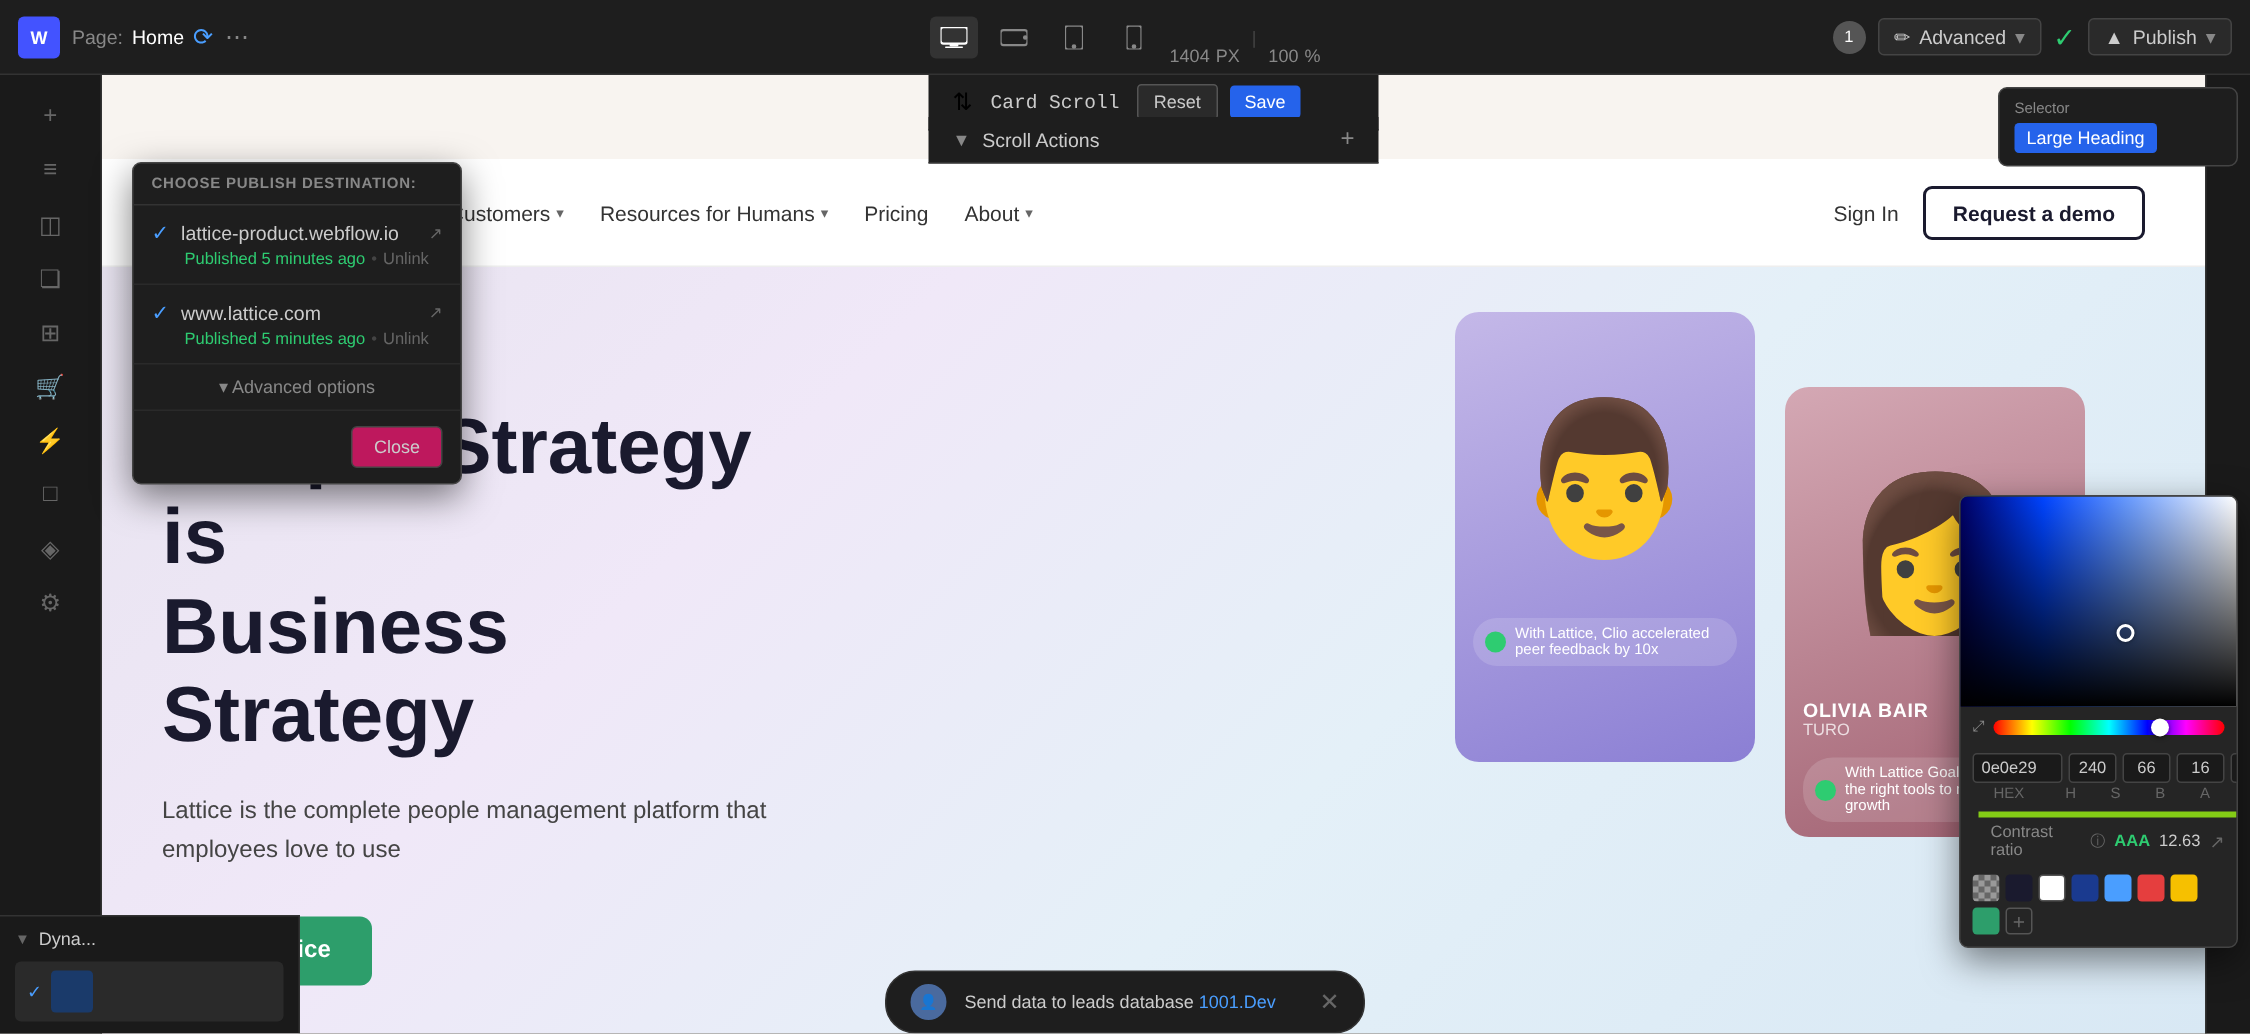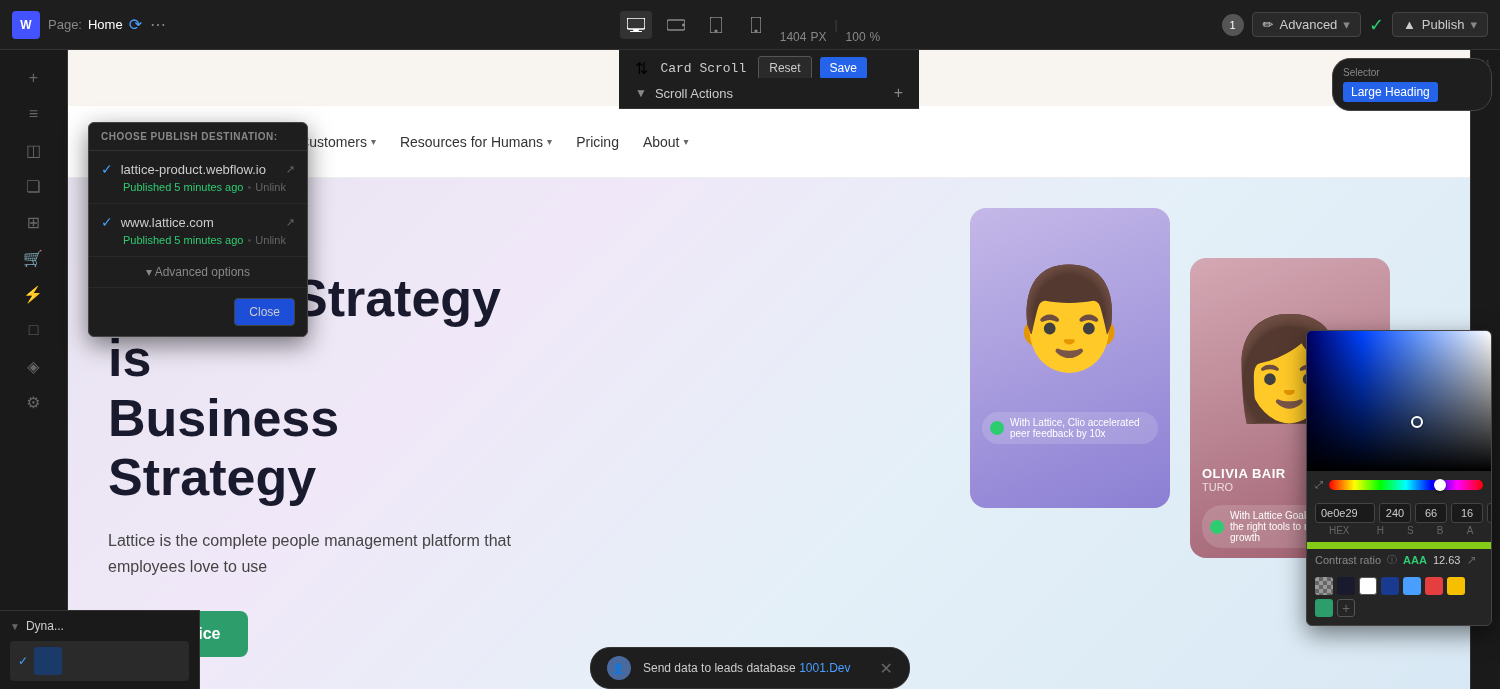--- a/index.html
+++ b/index.html
@@ -151,21 +151,21 @@
     }
     .sidebar-icon {
       width: 40px; height: 32px;
       display: flex; align-items: center; justify-content: center;
       color: #666; font-size: 16px; cursor: pointer; border-radius: 4px;
     }
 
     
     .publish-dropdown {
       position: absolute;
-      top: 72px;
+      top: 58px;
       left: 88px;
       width: 220px;
       background: #1e1e1e;
       border: 1px solid #444;
       border-radius: 6px;
       z-index: 200;
       box-shadow: 0 8px 24px rgba(0,0,0,0.5);
       overflow: hidden;
     }
     .publish-dropdown-header {
@@ -198,21 +198,21 @@
       padding: 8px 12px;
       display: flex; align-items: center; justify-content: center;
       gap: 6px; cursor: pointer; color: #888; font-size: 12px;
       border-bottom: 1px solid #2a2a2a;
     }
     .dropdown-footer {
       padding: 10px 12px;
       display: flex; gap: 8px; justify-content: flex-end;
     }
     .close-btn {
-      padding: 6px 14px; background: #1d4ed8; border: 1px solid #444;
+      padding: 6px 14px; background: #be185d; border: 1px solid #444;
       border-radius: 4px; color: #ccc; font-size: 12px; cursor: pointer;
     }
     .publish-selected-btn {
       padding: 6px 14px; background: #2563eb; border: none;
       border-radius: 4px; color: white; font-size: 12px; cursor: pointer; font-weight: 600;
     }
 
     
     .card-scroll-dialog {
       position: absolute;
@@ -313,21 +313,22 @@
     .color-labels-row {
       display: flex; gap: 4px; padding: 0 8px 6px;
     }
     .color-label { font-size: 10px; color: #666; text-align: center; }
     .color-label-hex { width: 60px; }
     .color-label-sm { width: 32px; }
 
     .contrast-row {
       padding: 4px 8px 6px;
       display: flex; align-items: center; gap: 6px;
-      border-top: 7px solid #84cc16;
+      border-top: 4px solid #84cc16;
+      margin-left: 12px;
     }
     .contrast-label { color: #888; font-size: 11px; }
     .contrast-info { color: #666; font-size: 10px; cursor: pointer; }
     .contrast-aaa { color: #2ecc71; font-size: 11px; font-weight: 700; }
     .contrast-ratio { color: #ccc; font-size: 11px; }
     .contrast-link { color: #666; font-size: 12px; cursor: pointer; }
 
     .color-swatches {
       display: flex; padding: 4px 8px 8px; gap: 4px; flex-wrap: wrap;
     }
@@ -341,21 +342,21 @@
       color: #666; font-size: 14px; cursor: pointer;
     }
 
     
     .selector-panel {
       position: absolute;
       top: 8px;
       right: 8px;
       background: #1e1e1e;
       border: 1px solid #444;
-      border-radius: 18px;
+      border-radius: 6px;
       padding: 8px 10px;
       z-index: 200;
       min-width: 160px;
     }
     .selector-label { font-size: 10px; color: #888; margin-bottom: 4px; }
     .selector-tag {
       background: #2563eb; color: white;
       font-size: 12px; padding: 3px 8px; border-radius: 3px;
       display: inline-block;
     }
@@ -544,20 +545,24 @@
           <span class="chevron">▾</span>
         </div>
         <div class="nav-link">
           <span>Pricing</span>
         </div>
         <div class="nav-link">
           <span>About</span>
           <span class="chevron">▾</span>
         </div>
       </div>
+      <div class="nav-right">
+        <span class="sign-in-btn">Sign In</span>
+        <button class="demo-btn">Request a demo</button>
+      </div>
     </div>
 
     <div class="hero-section">
       <div class="hero-content">
         <div class="hero-tag">RATED #1 ON G2</div>
         <h1 class="hero-title">
           <span>People Strategy is</span><br>
           <span>Business Strategy</span>
         </h1>
         <p class="hero-subtitle">Lattice is the complete people management platform that employees love to use</p>

